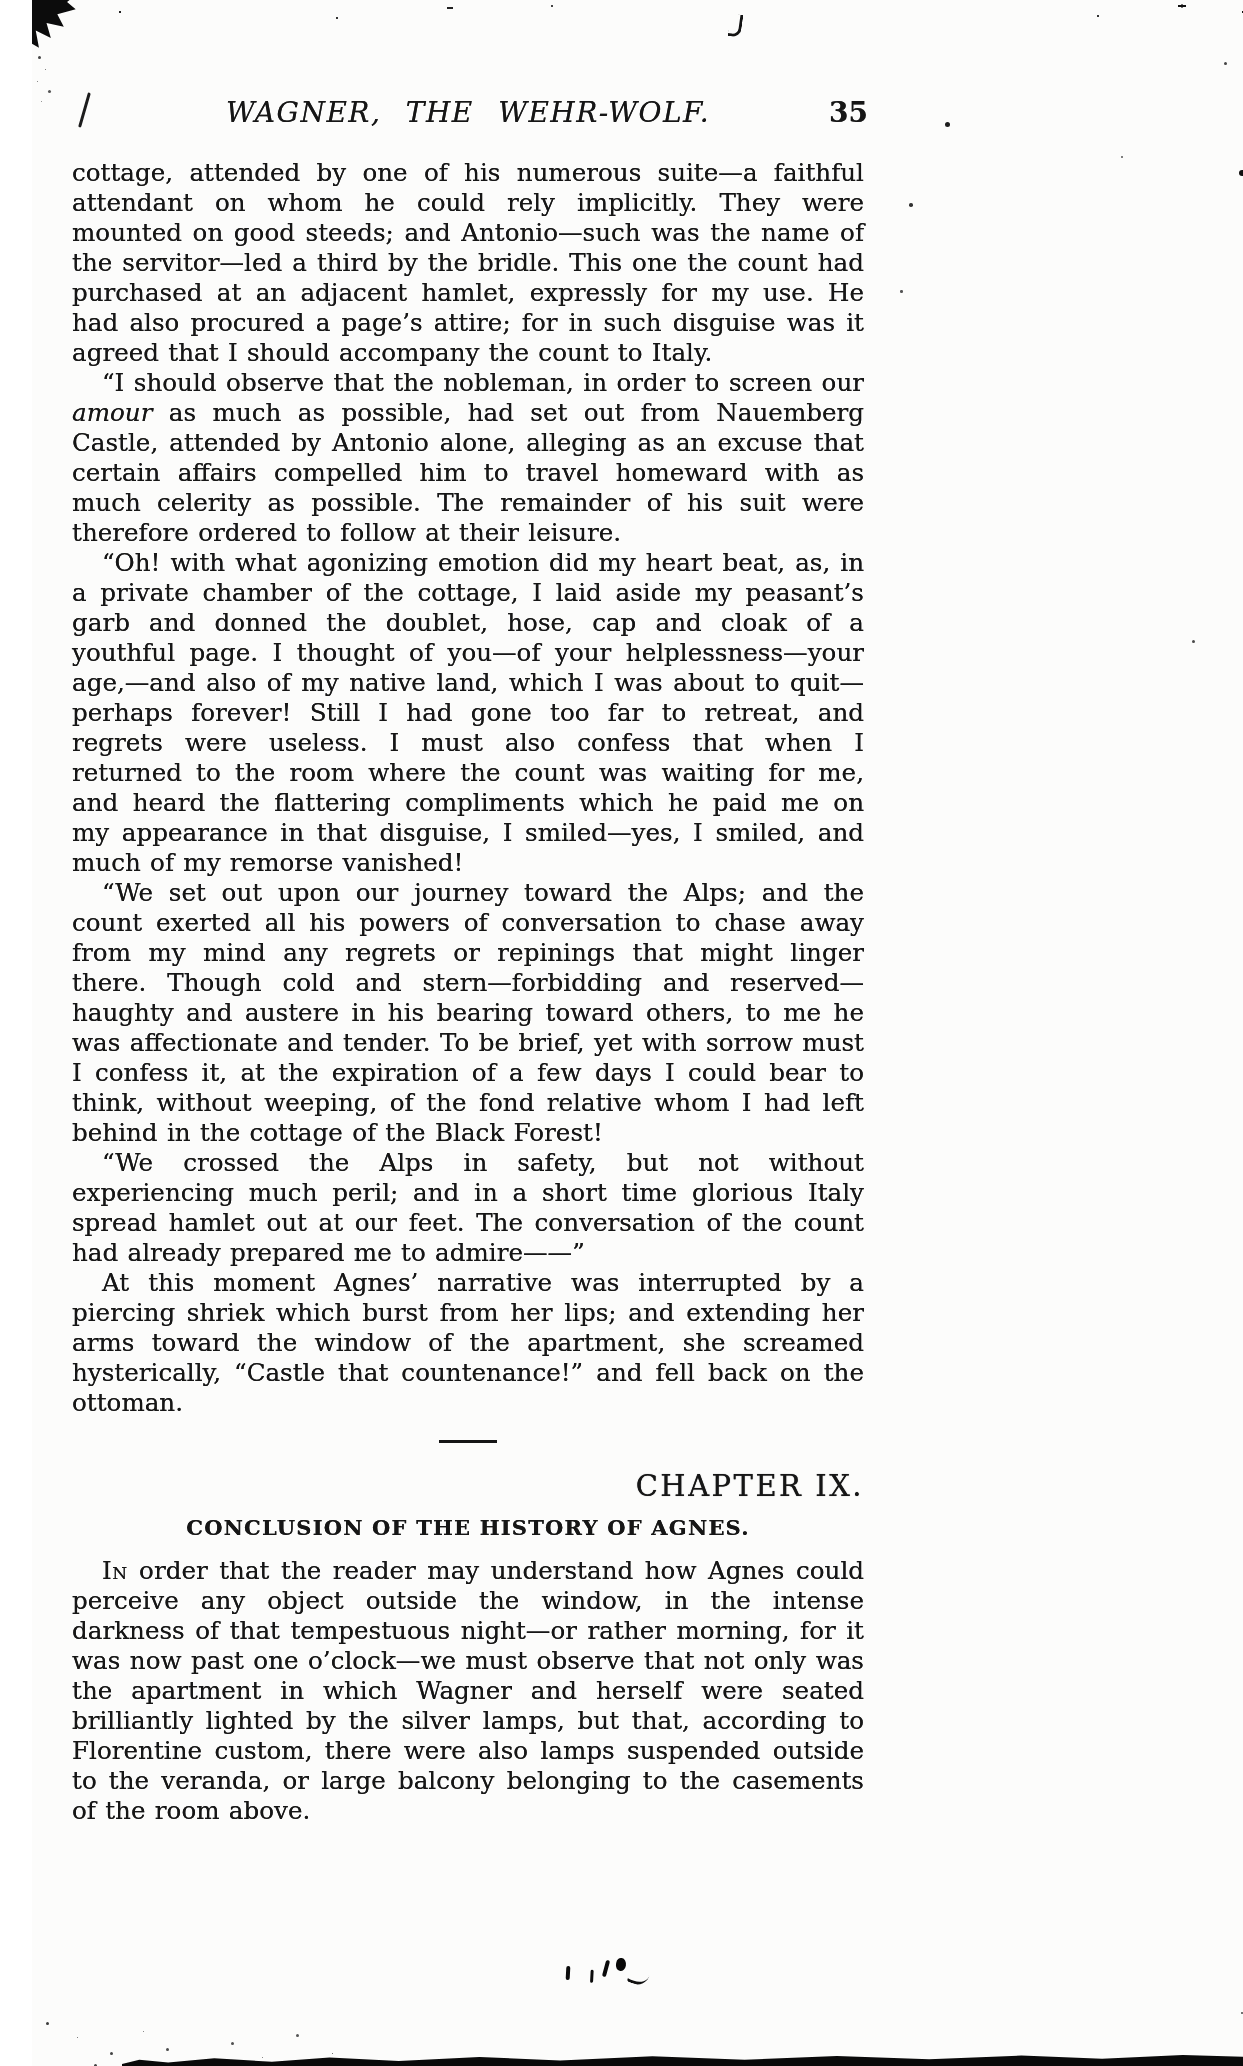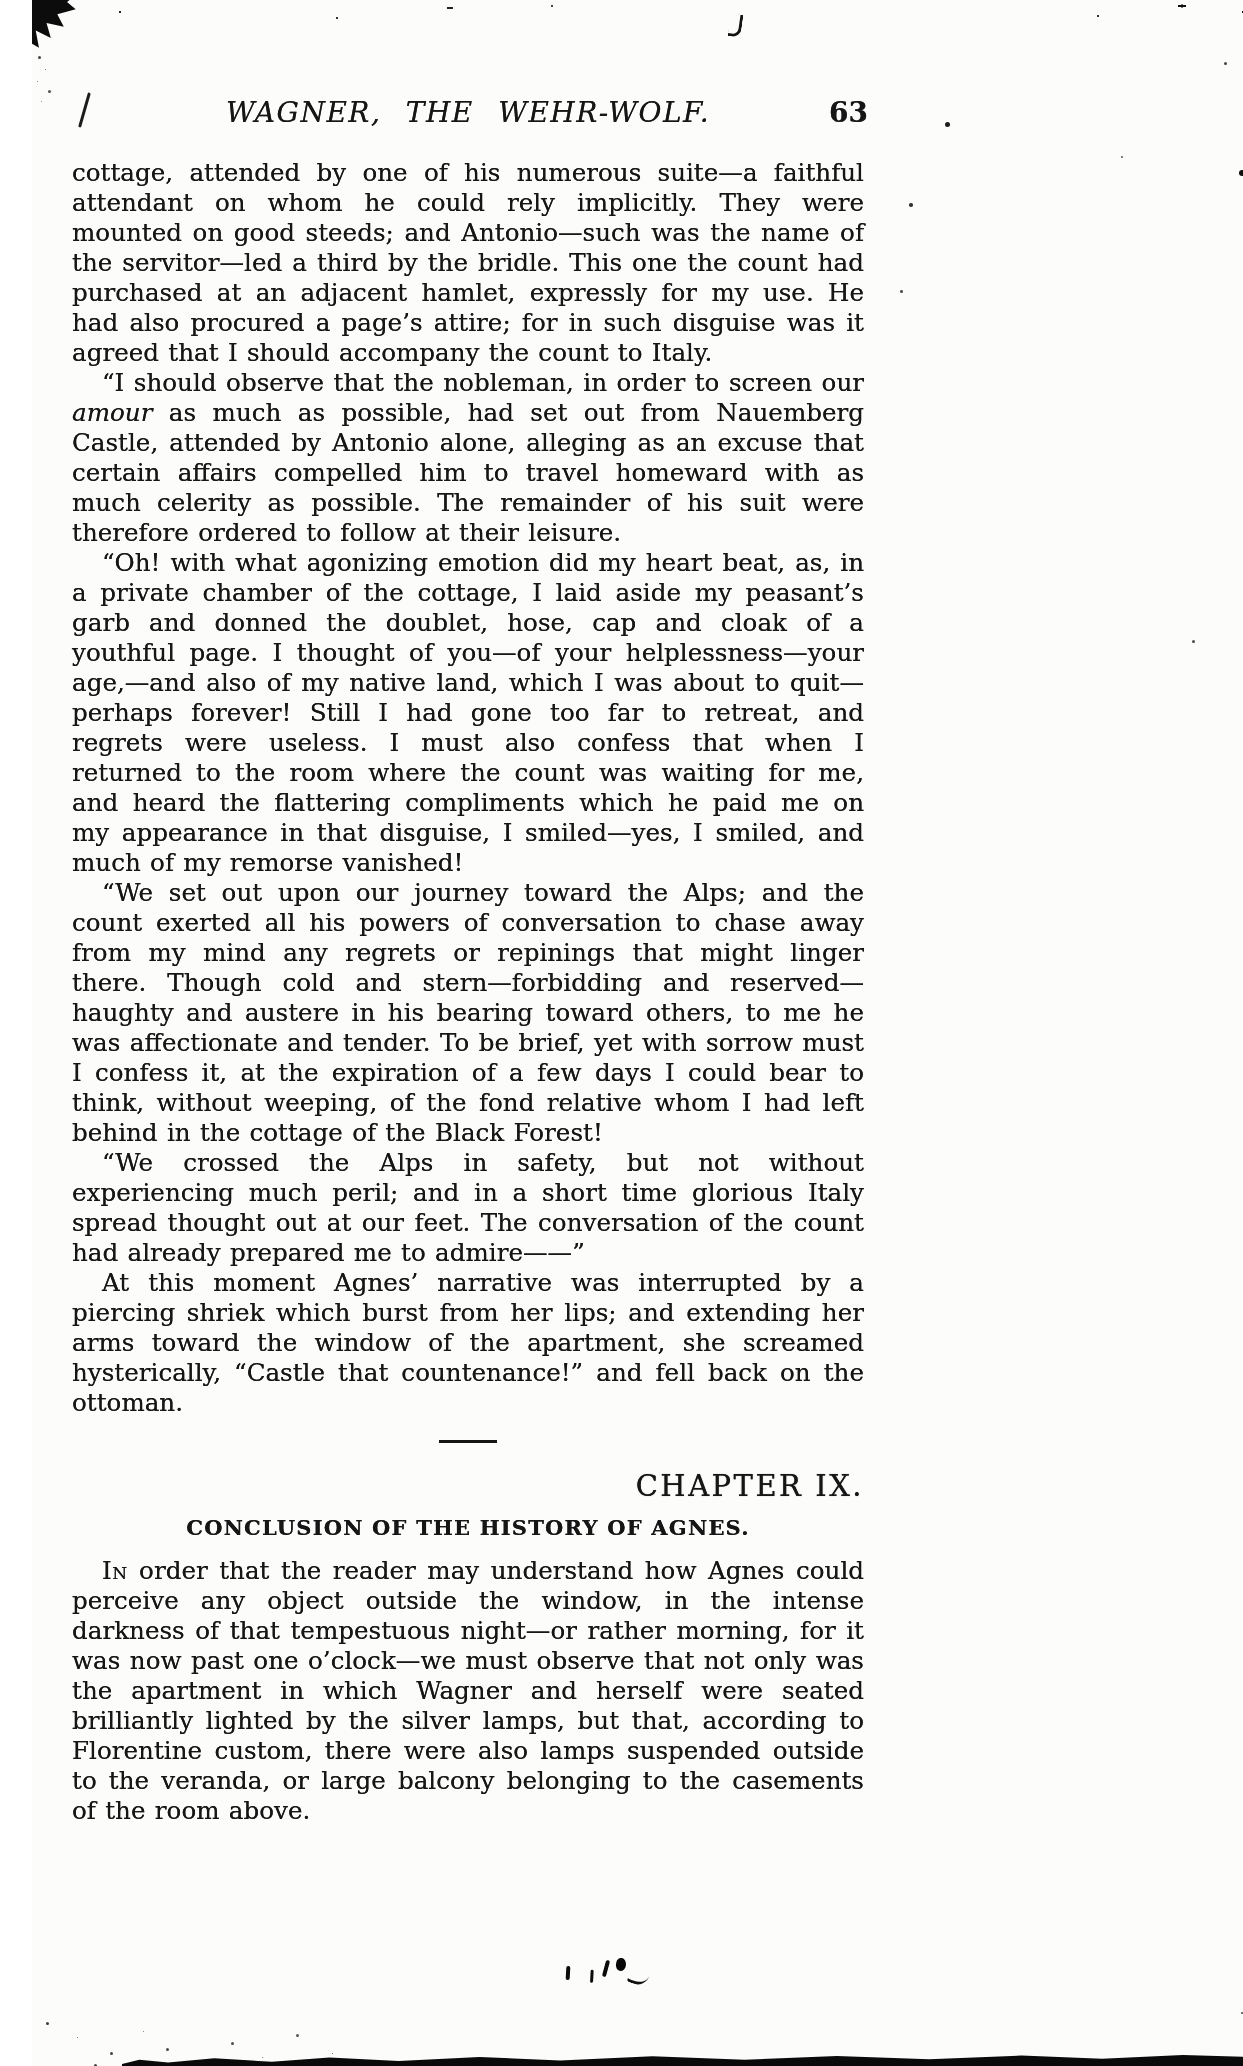--- a/index.html
+++ b/index.html
@@ -196,29 +196,29 @@
   <div class="art br-cluster"></div>
   <div class="art bl-specks"></div>
   <div class="art ink-mark"></div>
   <div class="art ink-blob"></div>
   <div class="art ink-tail"></div>
   <div class="art bottom-bar"></div>
 
   <div class="content">
     <header class="running-header">
       <span class="running-title">WAGNER, THE WEHR-WOLF.</span>
-      <span class="page-num">63</span>
+      <span class="page-num">35</span>
     </header>
 
     <main class="body-text" id="body-text">
         <p class="para"><span>cottage, attended by one of his numerous suite—a faithful attendant on whom he could rely implicitly.  They were mounted on good steeds; and Antonio—such was the name of the servitor—led a third by the bridle.  This one the count had purchased at an adjacent hamlet, expressly for my use.  He had also procured a page’s attire; for in such disguise was it agreed that I should accompany the count to Italy.</span></p>
         <p class="para indent"><span>“I should observe that the nobleman, in order to screen our </span><i>amour</i><span> as much as possible, had set out from Nauemberg Castle, attended by Antonio alone, alleging as an excuse that certain affairs compelled him to travel homeward with as much celerity as possible.  The remainder of his suit were therefore ordered to follow at their leisure.</span></p>
         <p class="para indent"><span>“Oh! with what agonizing emotion did my heart beat, as, in a private chamber of the cottage, I laid aside my peasant’s garb and donned the doublet, hose, cap and cloak of a youthful page.  I thought of you—of your helplessness—your age,—and also of my native land, which I was about to quit—perhaps forever!  Still I had gone too far to retreat, and regrets were useless.  I must also confess that when I returned to the room where the count was waiting for me, and heard the flattering compliments which he paid me on my appearance in that disguise, I smiled—yes, I smiled, and much of my remorse vanished!</span></p>
         <p class="para indent"><span>“We set out upon our journey toward the Alps; and the count exerted all his powers of conversation to chase away from my mind any regrets or repinings that might linger there.  Though cold and stern—forbidding and reserved—haughty and austere in his bearing toward others, to me he was affectionate and tender.  To be brief, yet with sorrow must I confess it, at the expiration of a few days I could bear to think, without weeping, of the fond relative whom I had left behind in the cottage of the Black Forest!</span></p>
-        <p class="para indent"><span>“We crossed the Alps in safety, but not without experiencing much peril; and in a short time glorious Italy spread thought out at our feet.  The conversation of the count had already prepared me to admire——”</span></p>
+        <p class="para indent"><span>“We crossed the Alps in safety, but not without experiencing much peril; and in a short time glorious Italy spread hamlet out at our feet.  The conversation of the count had already prepared me to admire——”</span></p>
         <p class="para indent"><span>At this moment Agnes’ narrative was interrupted by a piercing shriek which burst from her lips; and extending her arms toward the window of the apartment, she screamed hysterically, “Castle that countenance!” and fell back on the ottoman.</span></p>
       </main>
 
     <hr class="divider">
 
     <h2 class="chapter-heading">CHAPTER IX.</h2>
     <h3 class="chapter-subheading">CONCLUSION OF THE HISTORY OF AGNES.</h3>
 
     <div class="chapter-text" id="chapter-text">
         <p class="para indent"><span class="lead-caps">In</span><span> order that the reader may understand how Agnes could perceive any object outside the window, in the intense darkness of that tempestuous night—or rather morning, for it was now past one o’clock—we must observe that not only was the apartment in which Wagner and herself were seated brilliantly lighted by the silver lamps, but that, according to Florentine custom, there were also lamps suspended outside to the veranda, or large balcony belonging to the casements of the room above.</span></p>

